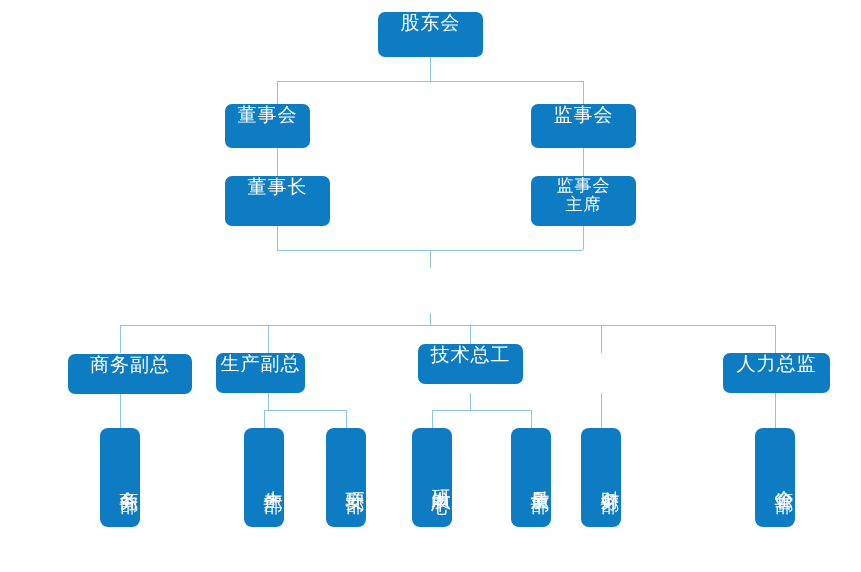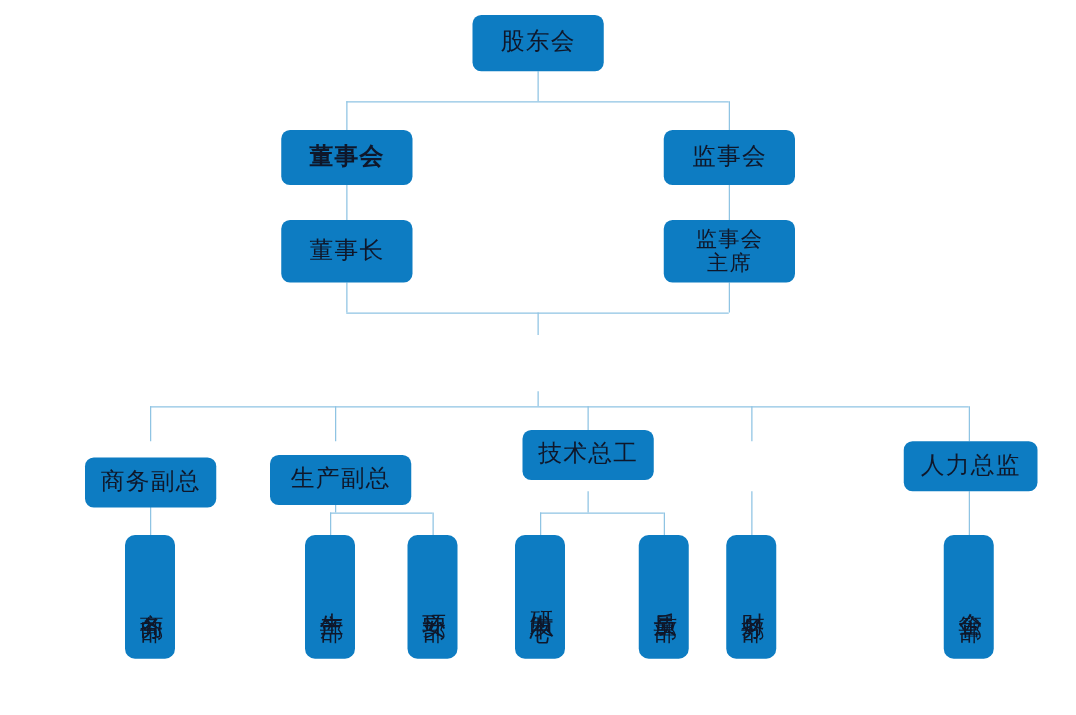--- a/index.html
+++ b/index.html
@@ -22,23 +22,23 @@
     position: absolute;
     background: #8fc4e3;
   }
   .conn-h { height: 1px; }
   .conn-v { width: 1px; }
 
   .node {
     position: absolute;
     background: #0d7cc2;
     border-radius: 7px;
-    color: #0f172a;
+    color: #ffffff;
     display: flex;
-    align-items: center;
+    align-items: flex-start;
     justify-content: center;
     text-align: center;
     box-sizing: border-box;
     line-height: 1.18;
     letter-spacing: 1px;
     user-select: none;
   }
   .node.horiz {
     font-size: 19px;
   }
@@ -97,43 +97,43 @@
   <div class="conn conn-v" style="left:531px; top:410px; height:18px;"></div>
 
   <div class="conn conn-v" style="left:601px; top:393px; height:35px;"></div>
 
   <div class="conn conn-v" style="left:775px; top:393px; height:35px;"></div>
 
   <div class="node horiz" style="left:378px; top:12px; width:105px; height:45px;">
     <span class="node-label">股东会</span>
   </div>
 
-  <div class="node horiz" style="left:225px; top:104px; width:105px; height:44px;font-weight:bold;">
+  <div class="node horiz" style="left:225px; top:104px; width:85px; height:44px;">
     <span class="node-label">董事会</span>
   </div>
 
   <div class="node horiz" style="left:531px; top:104px; width:105px; height:44px;">
     <span class="node-label">监事会</span>
   </div>
 
   <div class="node horiz" style="left:225px; top:176px; width:105px; height:50px;">
     <span class="node-label">董事长</span>
   </div>
 
   <div class="node horiz two-line" style="left:531px; top:176px; width:105px; height:50px;">
     <span class="node-label">监事会
 主席</span>
   </div>
 
 
-  <div class="node horiz" style="left:68px; top:366px; width:105px; height:40px;">
+  <div class="node horiz" style="left:68px; top:354px; width:124px; height:40px;">
     <span class="node-label">商务副总</span>
   </div>
 
-  <div class="node horiz" style="left:216px; top:364px; width:113px; height:40px;">
+  <div class="node horiz" style="left:216px; top:353px; width:89px; height:40px;">
     <span class="node-label">生产副总</span>
   </div>
 
   <div class="node horiz" style="left:418px; top:344px; width:105px; height:40px;">
     <span class="node-label">技术总工</span>
   </div>
 
 
   <div class="node horiz" style="left:723px; top:353px; width:107px; height:40px;">
     <span class="node-label">人力总监</span>

